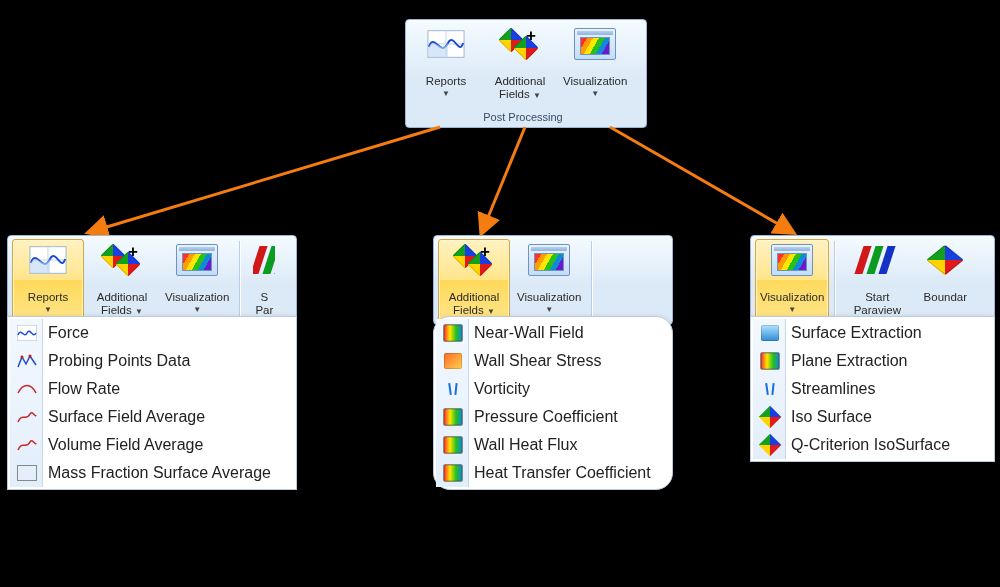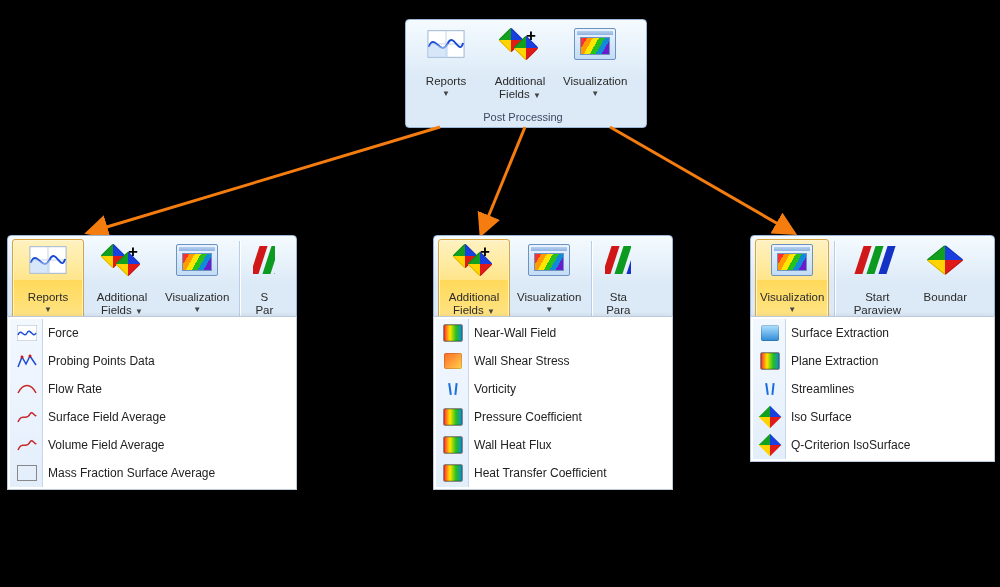--- a/index.html
+++ b/index.html
@@ -102,21 +102,21 @@
     background: #fff;
     border: 1px solid #bccadb;
     box-shadow: 0 3px 7px rgba(0,0,0,.25);
     padding: 2px 0;
   }
   .menu .item {
     display: flex;
     align-items: center;
     gap: 10px;
     padding: 4px 16px 4px 6px;
-    font-size: 12px;
+    font-size: 16px;
     color: #222;
   }
   .menu .item .mi-icon {
     width: 22px;
     height: 20px;
     display: flex;
     align-items: center;
     justify-content: center;
   }
   .menu .icon-gutter {
@@ -414,34 +414,23 @@
         <div class="iconbox">
           <div class="ic-vizwin">
               <div class="bar"></div>
               <div class="body"></div>
             </div>
         </div>
         <span class="label">Visualization</span>
         <span class="dd">▼</span>
       </div>
       <div class="rb-sep"></div>
-      <div class="rb-btn" style="min-width:30px;">
-        <div class="iconbox" style="width:28px;">
-          <div class="ic-stripes" style="width:26px; overflow:hidden;">
-            <div class="s s1"></div>
-              <div class="s s2"></div>
-              <div class="s s3"></div>
-          </div>
-        </div>
-        <span class="label">Sta</span>
-        <span class="label2">Para</span>
-      </div>
-    </div>
-  </div>
-  <div class="menu" style="left:433px; top:316px; width:238px;">
+    </div>
+  </div>
+  <div class="menu" style="left:433px; top:316px; width:238px;border-radius:17px;">
     <div class="icon-gutter"></div>
     <div class="item">
       <span class="mi-icon">
           <span class="mi-small mi-col"></span>
         </span>
       <span>Near-Wall Field</span>
     </div>
     <div class="item">
       <span class="mi-icon">
           <span class="mi-small mi-poly"></span>

